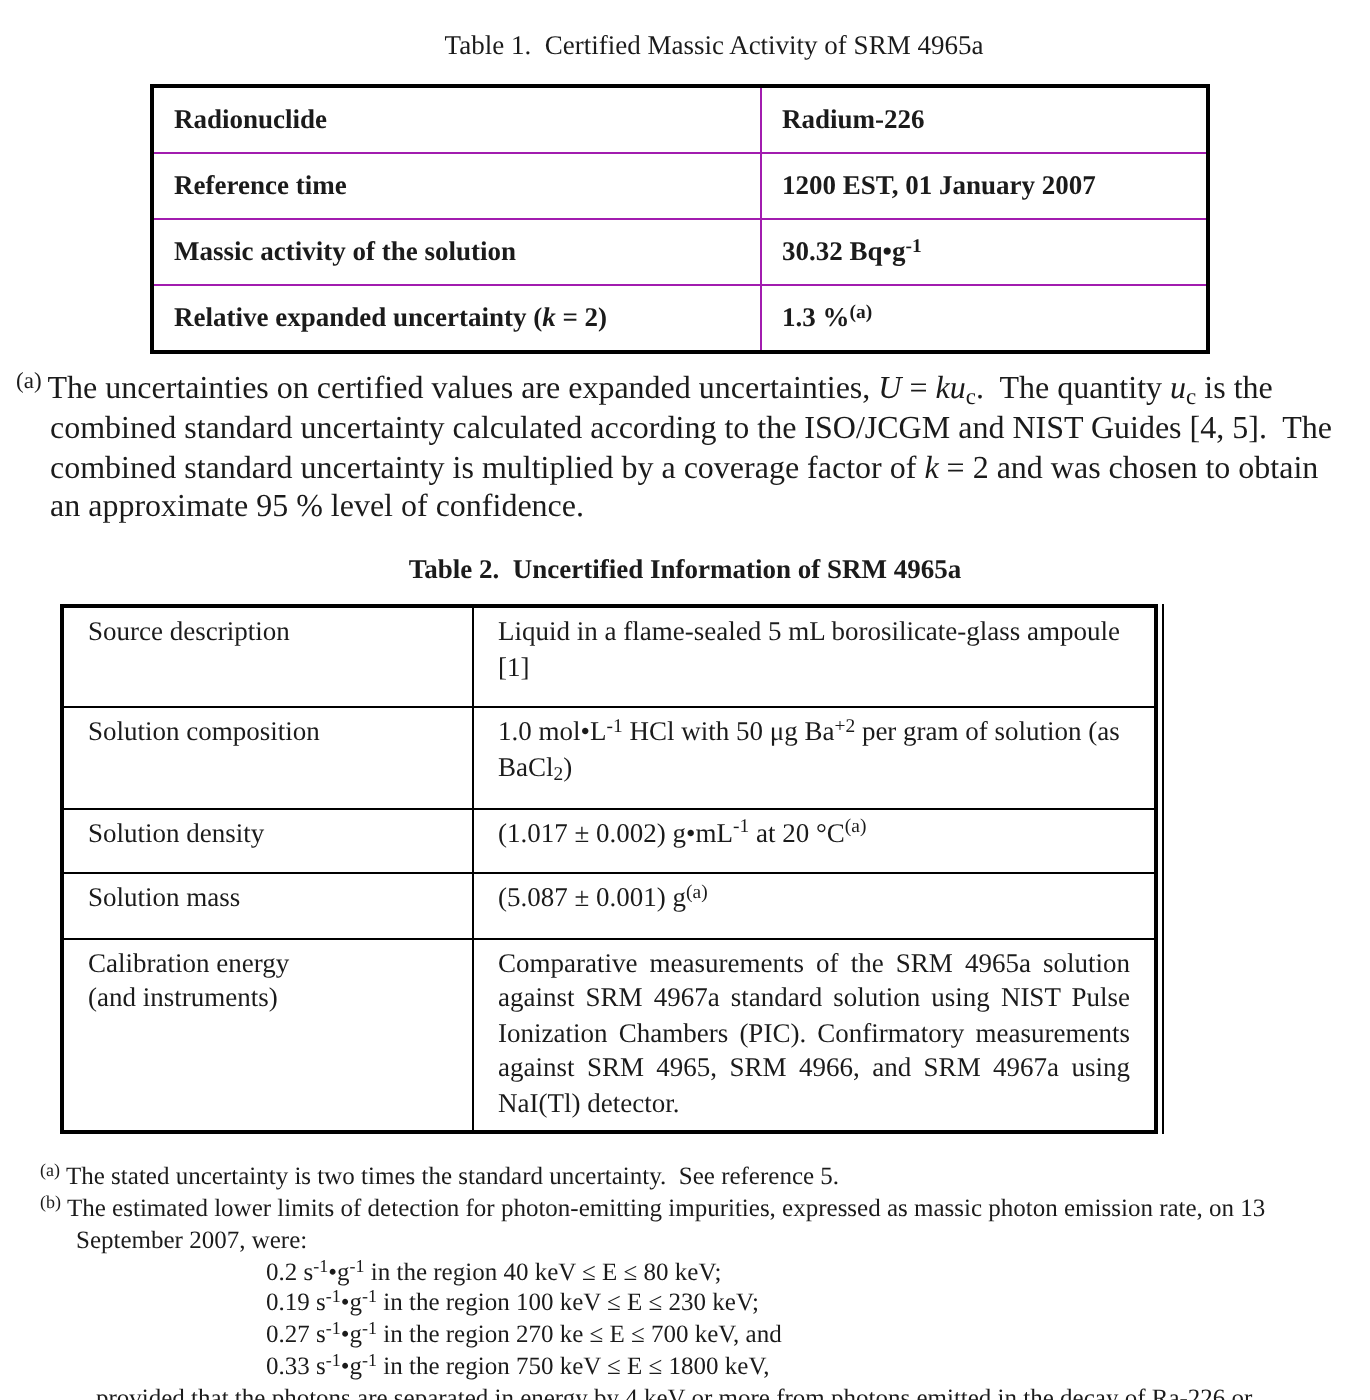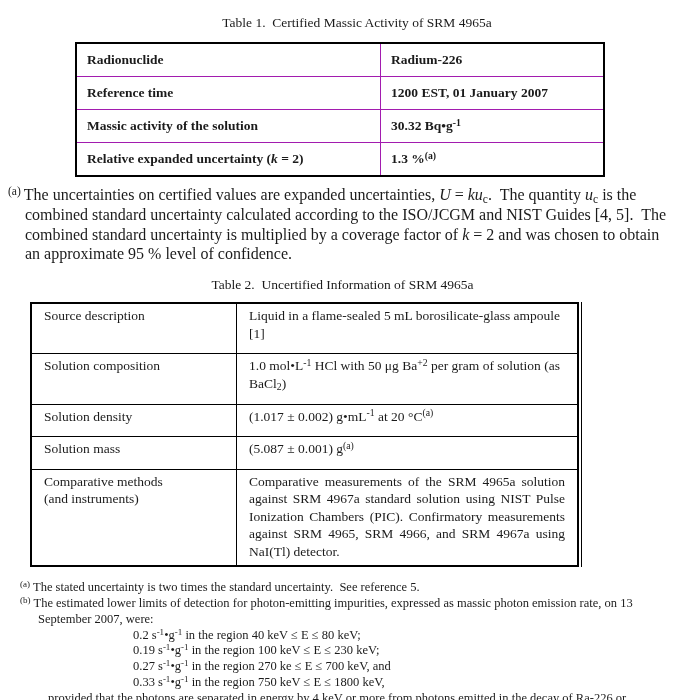--- a/index.html
+++ b/index.html
@@ -15,21 +15,21 @@
     color: #1b1b1b;
     font-family: "Liberation Serif", "DejaVu Serif", serif;
     overflow: hidden;
   }
   .caption {
     text-align: center;
     font-size: 13.5px;
     white-space: pre-wrap;
   }
   .caption-1 { padding-top: 15px; margin-left: 29px; }
-  .caption-2 { padding-top: 13px; }
+  .caption-2 { padding-top: 13px; font-weight: bold; }
 
   
   table.t1 {
     border-collapse: collapse;
     margin: 11px 0 0 75px;
     width: 530px;
     table-layout: fixed;
   }
   table.t1 td {
     border: 1px solid #a21caf;
@@ -168,21 +168,21 @@
       </tr>
       <tr>
         <td class="c1">Solution density</td>
         <td class="c2">(1.017 ± 0.002) g•mL<sup>-1</sup> at 20 °C<sup>(a)</sup></td>
       </tr>
       <tr>
         <td class="c1">Solution mass</td>
         <td class="c2">(5.087 ± 0.001) g<sup>(a)</sup></td>
       </tr>
       <tr class="tall">
-        <td class="c1">Comparative methods
+        <td class="c1">Calibration energy
 (and instruments)</td>
         <td class="c2">Comparative measurements of the SRM 4965a solution against SRM 4967a standard solution using NIST Pulse Ionization Chambers (PIC).  Confirmatory measurements against SRM 4965, SRM 4966, and SRM 4967a using NaI(Tl) detector.</td>
       </tr>
     </tbody>
   </table>
   </div>
 
   <div class="fns">
     <div class="fn"><span class="supm">(a)</span><span class="fn-text">The stated uncertainty is two times the standard uncertainty.  See reference 5.</span></div>
     <div class="fn"><span class="supm">(b)</span><span class="fn-text">The estimated lower limits of detection for photon-emitting impurities, expressed as massic photon emission rate, on 13 September 2007, were:</span>

